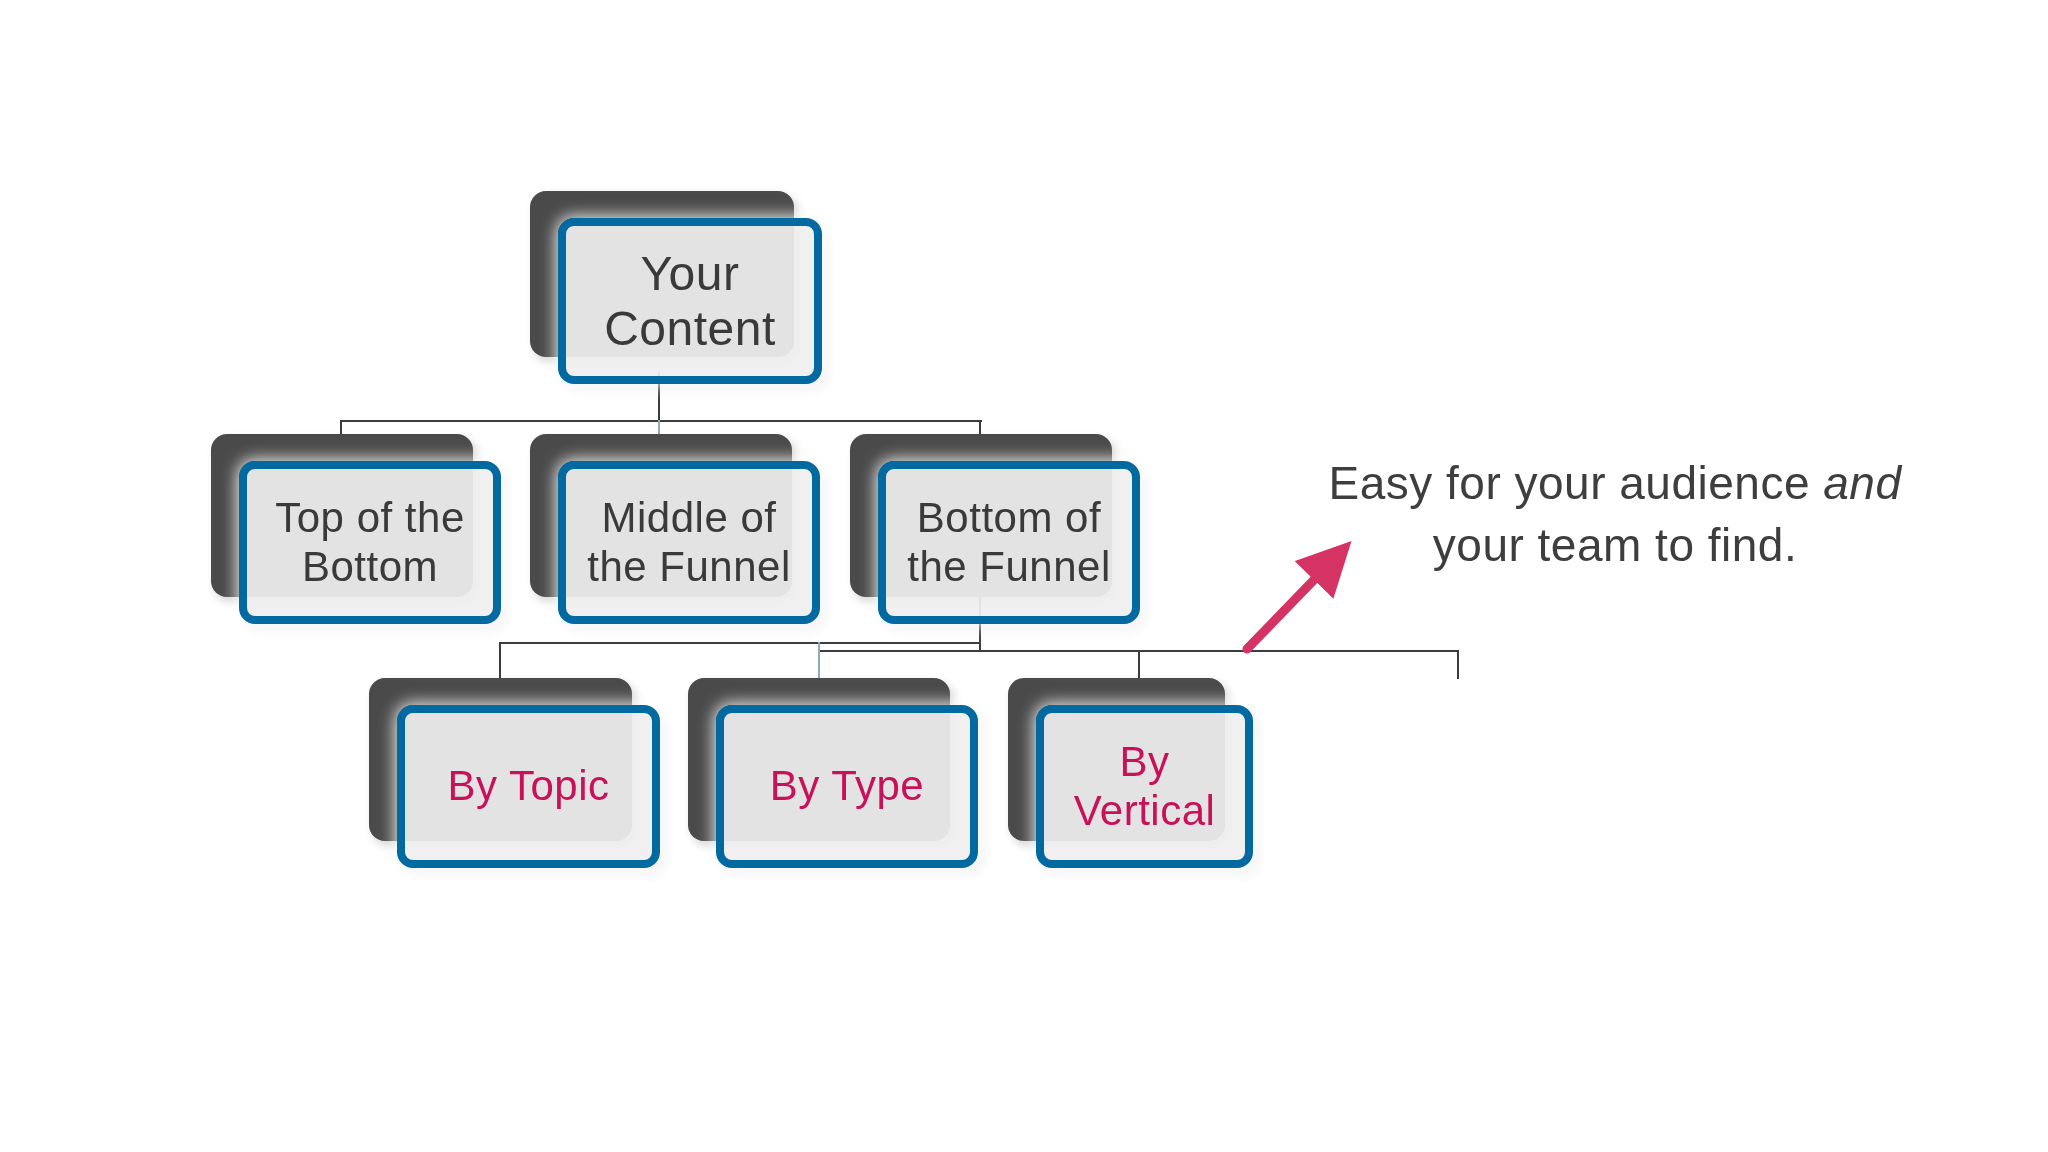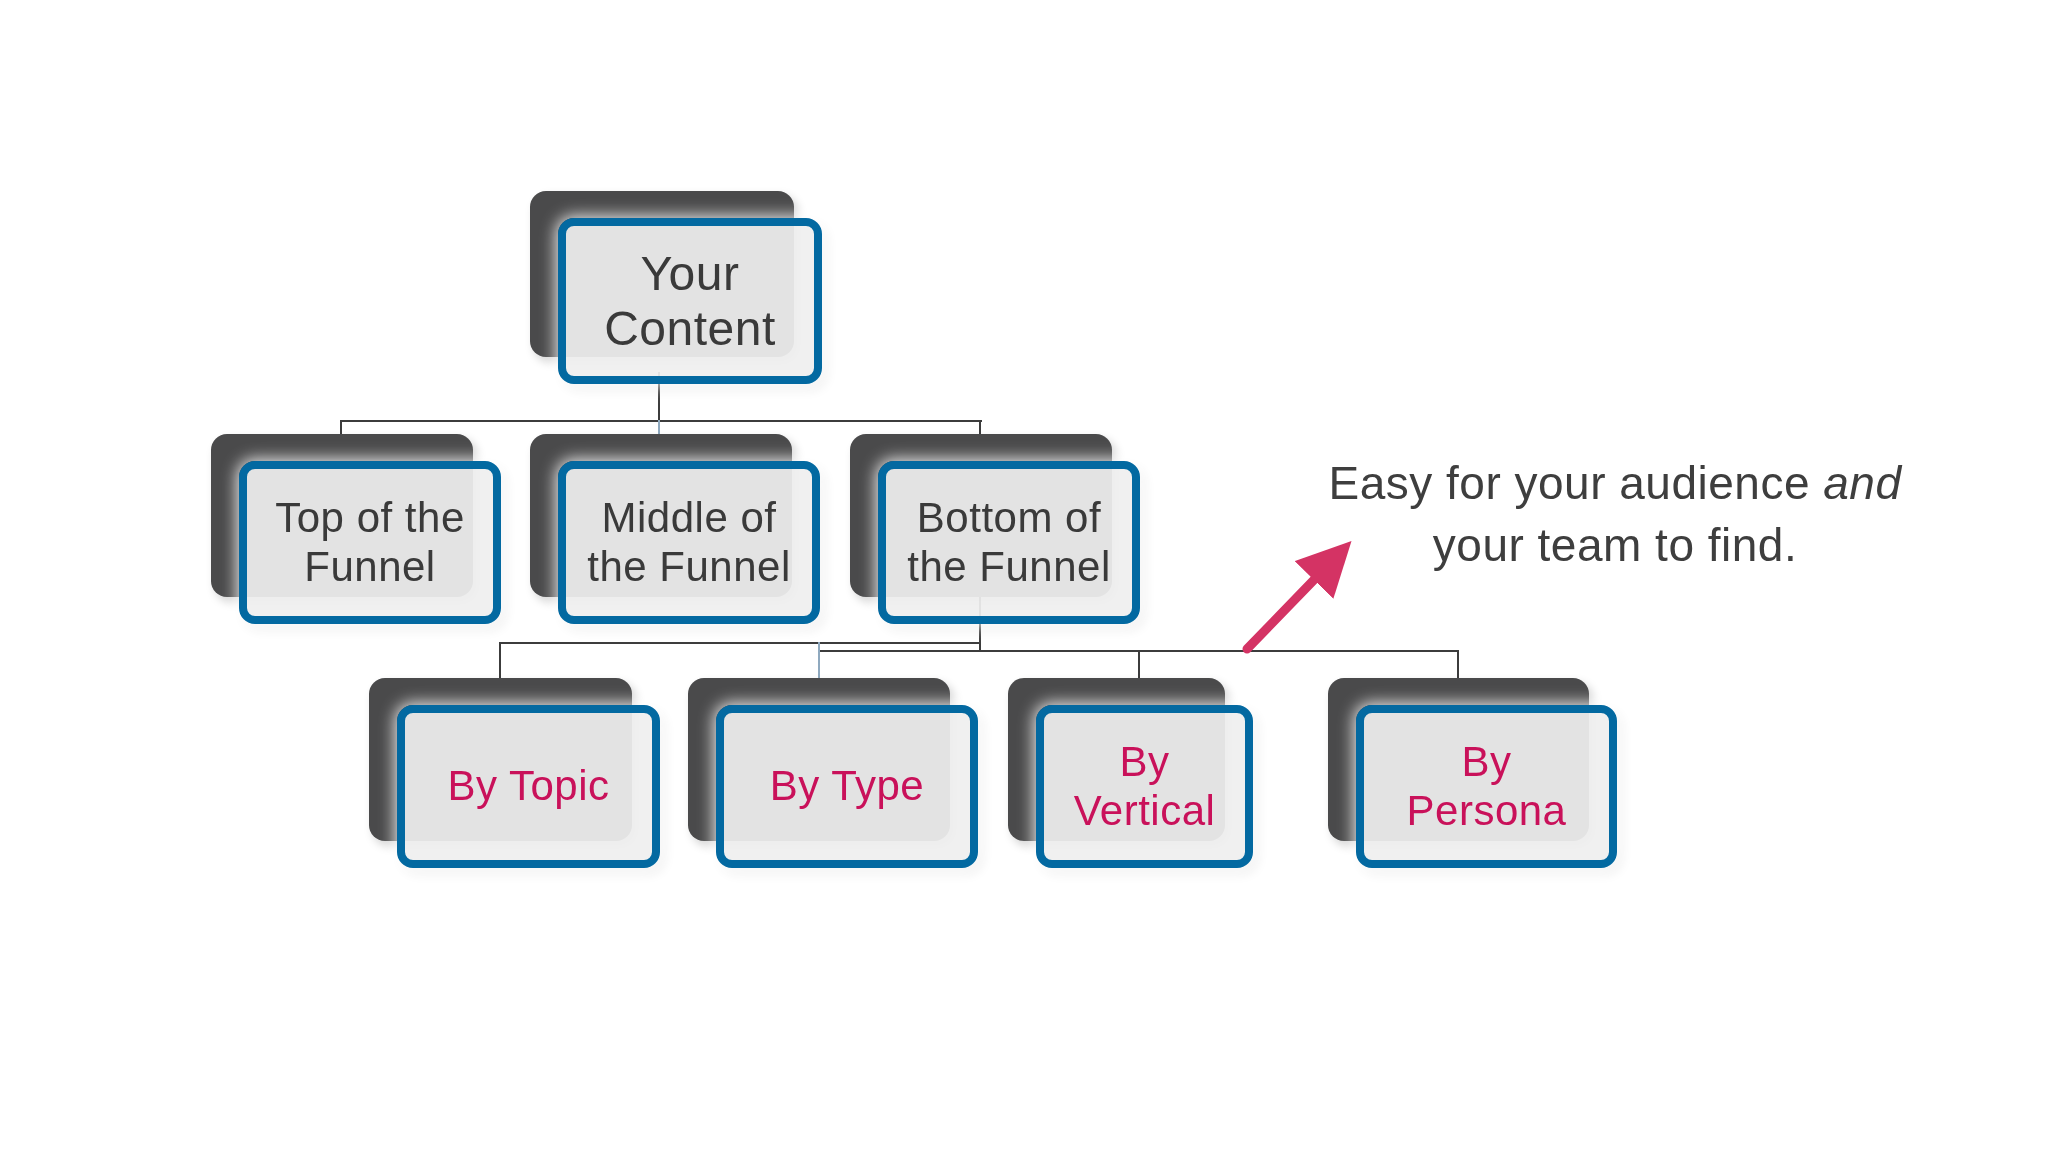--- a/index.html
+++ b/index.html
@@ -103,21 +103,21 @@
     <div class="card">
       <div class="label">Your
 Content</div>
     </div>
   </div>
 
   <div class="node n-top">
     <div class="shadow"></div>
     <div class="card">
       <div class="label">Top of the
-Funnel</div>
+Bottom</div>
     </div>
   </div>
   <div class="node n-middle">
     <div class="shadow"></div>
     <div class="card">
       <div class="label">Middle of
 the Funnel</div>
     </div>
   </div>
   <div class="node n-bottom">
@@ -139,27 +139,20 @@
     <div class="card">
       <div class="label">By Type</div>
     </div>
   </div>
   <div class="node pink n-byvertical">
     <div class="shadow"></div>
     <div class="card">
       <div class="label">By Vertical</div>
     </div>
   </div>
-  <div class="node pink n-bypersona">
-    <div class="shadow"></div>
-    <div class="card">
-      <div class="label">By
-Persona</div>
-    </div>
-  </div>
 
   <div class="annotation">
     <div><span>Easy for your audience </span><span class="it">and</span></div>
     <div>your team to find.</div>
   </div>
 
   <svg class="arrow-svg" width="134" height="134" viewBox="0 0 134 134">
     <defs>
       <marker id="ah" markerWidth="7" markerHeight="7" refX="4" refY="3" orient="auto">
         <path d="M0,0 L6,3 L0,6 Z" fill="#d43364"></path>

